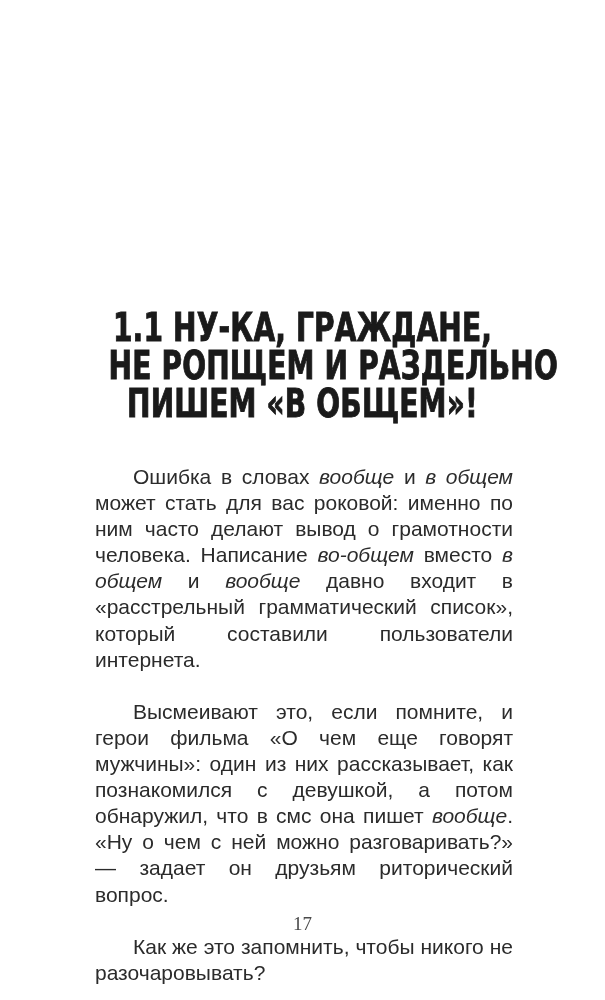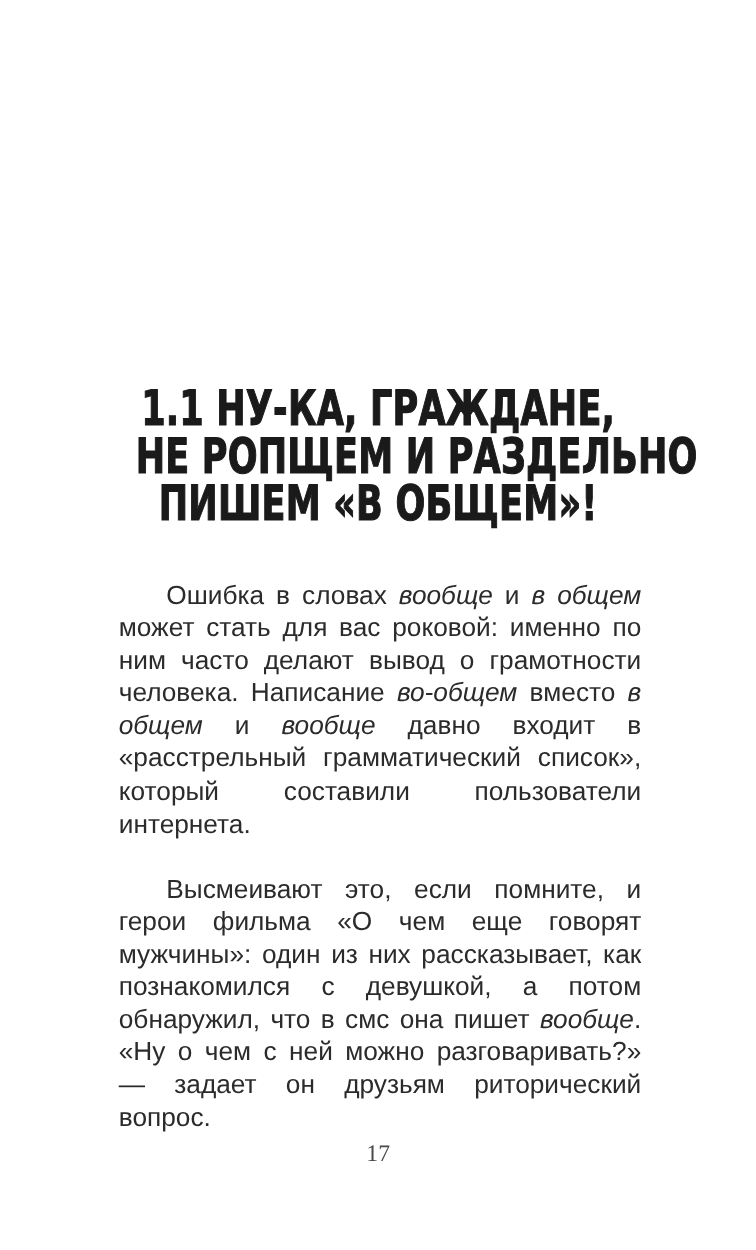--- a/index.html
+++ b/index.html
@@ -102,17 +102,18 @@
 
   <h1 class="chapter-heading">
     <span class="hline">1.1 НУ-КА, ГРАЖДАНЕ,</span>
     <span class="hline">НЕ РОПЩЕМ И РАЗДЕЛЬНО</span>
     <span class="hline">ПИШЕМ «В ОБЩЕМ»!</span>
   </h1>
 
   <div class="body-text">
     <p>Ошибка в словах <em>вообще</em> и <em>в общем</em> может стать для вас роковой: именно по ним часто делают вывод о грамотности человека. Написание <em>во-общем</em> вместо <em>в общем</em> и <em>вообще</em> давно входит в «расстрельный грамматический список», который составили пользователи интернета.</p>
     <p>Высмеивают это, если помните, и герои фильма «О чем еще говорят мужчины»: один из них рассказывает, как познакомился с девушкой, а потом обнаружил, что в смс она пишет <em>вообще</em>. «Ну о чем с ней можно разговаривать?» — задает он друзьям риторический вопрос.</p>
+    <p class="ragged-end">Как же это запомнить, чтобы никого не разочаровывать?</p>
   </div>
 
   <div class="page-number">17</div>
 
 </div>
 
 </body></html>

